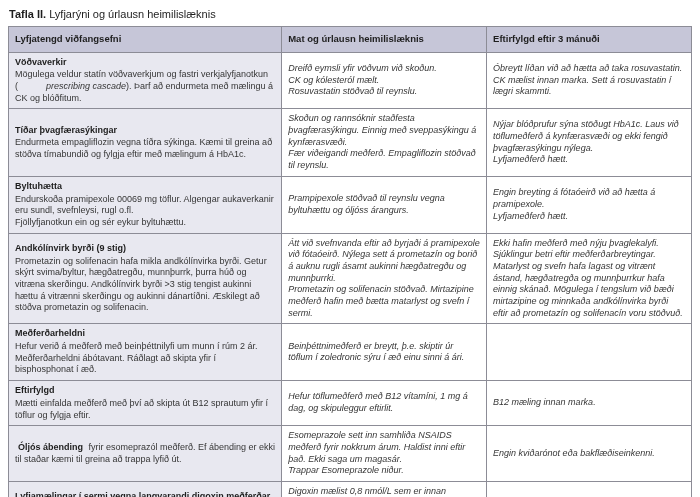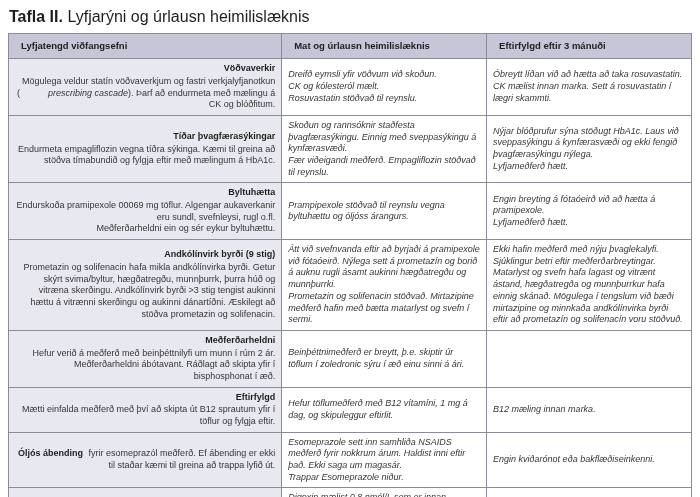--- a/index.html
+++ b/index.html
@@ -10,39 +10,39 @@
   }
   *{box-sizing:border-box;}
   html,body{margin:0;padding:0;}
   body{
     width:700px;height:497px;background:#ffffff;
     font-family:"Liberation Sans", sans-serif;color:var(--text);
     overflow:hidden;
   }
   .page{padding:5px 8px 0 8px;}
   .table-title{
-    font-size:16px;line-height:1.3;color:#1e1e1e;margin:2px 0 5px 1px;
+    font-size:11px;line-height:1.3;color:#1e1e1e;margin:2px 0 5px 1px;
   }
   .table-title .t-bold{font-weight:bold;}
   table{
     border-collapse:collapse;table-layout:fixed;width:684px;
   }
   col.c1{width:40%;} col.c2{width:30%;} col.c3{width:30%;}
   th,td{
     border:1px solid var(--border);
     text-align:left;vertical-align:middle;
     font-size:9px;line-height:1.3;
     padding:4px 6px;
   }
   th{
     background:var(--header-bg);
     font-size:9.5px;font-weight:bold;color:#1e1e1e;
-    padding:6px 12px;
+    padding:6px 6px;
   }
-  td.topic{background:var(--topic-bg);text-align:right;}
+  td.topic{background:var(--topic-bg);}
   .row-title{font-weight:bold;color:#1e1e1e;display:block;margin-bottom:1px;}
   .row-title.inline{display:inline;margin:3px;}
   .italic{font-style:italic;margin-left:28px;}
   .cell-line{margin:0;font-style:italic;}
 </style>
 </head>
 <body>
 
 <div class="page">
   <div class="table-title">
@@ -74,26 +74,26 @@
             <div class="cell-line">Óbreytt líðan við að hætta að taka rosuvastatin. CK mælist innan marka.  Sett á  rosuvastatin í lægri skammti.</div>
           </td>
         </tr>
         <tr>
           <td class="topic"><span class="row-title">Tíðar þvagfærasýkingar</span><span>Endurmeta empagliflozin vegna tíðra sýkinga. Kæmi til greina að stöðva tímabundið og fylgja eftir með mælingum á HbA1c.</span></td>
           <td>
             <div class="cell-line">Skoðun og rannsóknir staðfesta þvagfærasýkingu. Einnig með sveppasýkingu á kynfærasvæði.</div>
             <div class="cell-line">Fær viðeigandi meðferð. Empagliflozin stöðvað til reynslu.</div>
           </td>
           <td>
-            <div class="cell-line">Nýjar blóðprufur sýna stöðugt HbA1c. Laus við sveppasýkingu á kynfærasvæði og ekki fengið þvagfærasýkingu nýlega.</div>
+            <div class="cell-line">Nýjar blóðprufur sýna stöðugt HbA1c. Laus við töflumeðferð á kynfærasvæði og ekki fengið þvagfærasýkingu nýlega.</div>
             <div class="cell-line">Lyfjameðferð hætt.</div>
           </td>
         </tr>
         <tr>
-          <td class="topic"><span class="row-title">Byltuhætta</span><span>Endurskoða pramipexole 00069 mg töflur. Algengar aukaverkanir eru sundl, svefnleysi, rugl o.fl.</span><br><span>Meðferðarheldni ein og sér eykur byltuhættu.</span></td>
+          <td class="topic"><span class="row-title">Byltuhætta</span><span>Endurskoða pramipexole 00069 mg töflur. Algengar aukaverkanir eru sundl, svefnleysi, rugl o.fl.</span><br><span>Fjöllyfjanotkun ein og sér eykur byltuhættu.</span></td>
           <td>
             <div class="cell-line">Prampipexole stöðvað til reynslu vegna byltuhættu og óljóss árangurs.</div>
           </td>
           <td>
             <div class="cell-line">Engin breyting á fótaóeirð við að hætta á pramipexole.</div>
             <div class="cell-line">Lyfjameðferð hætt.</div>
           </td>
         </tr>
         <tr>
           <td class="topic"><span class="row-title">Andkólínvirk byrði (9 stig)</span><span>Prometazin og solifenacin hafa mikla andkólínvirka byrði. Getur skýrt svima/byltur, hægðatregðu, munnþurrk, þurra húð og vitræna skerðingu. Andkólínvirk byrði &gt;3 stig tengist aukinni hættu á vitrænni skerðingu og aukinni dánartíðni. Æskilegt að stöðva prometazin og solifenacin.</span></td>

